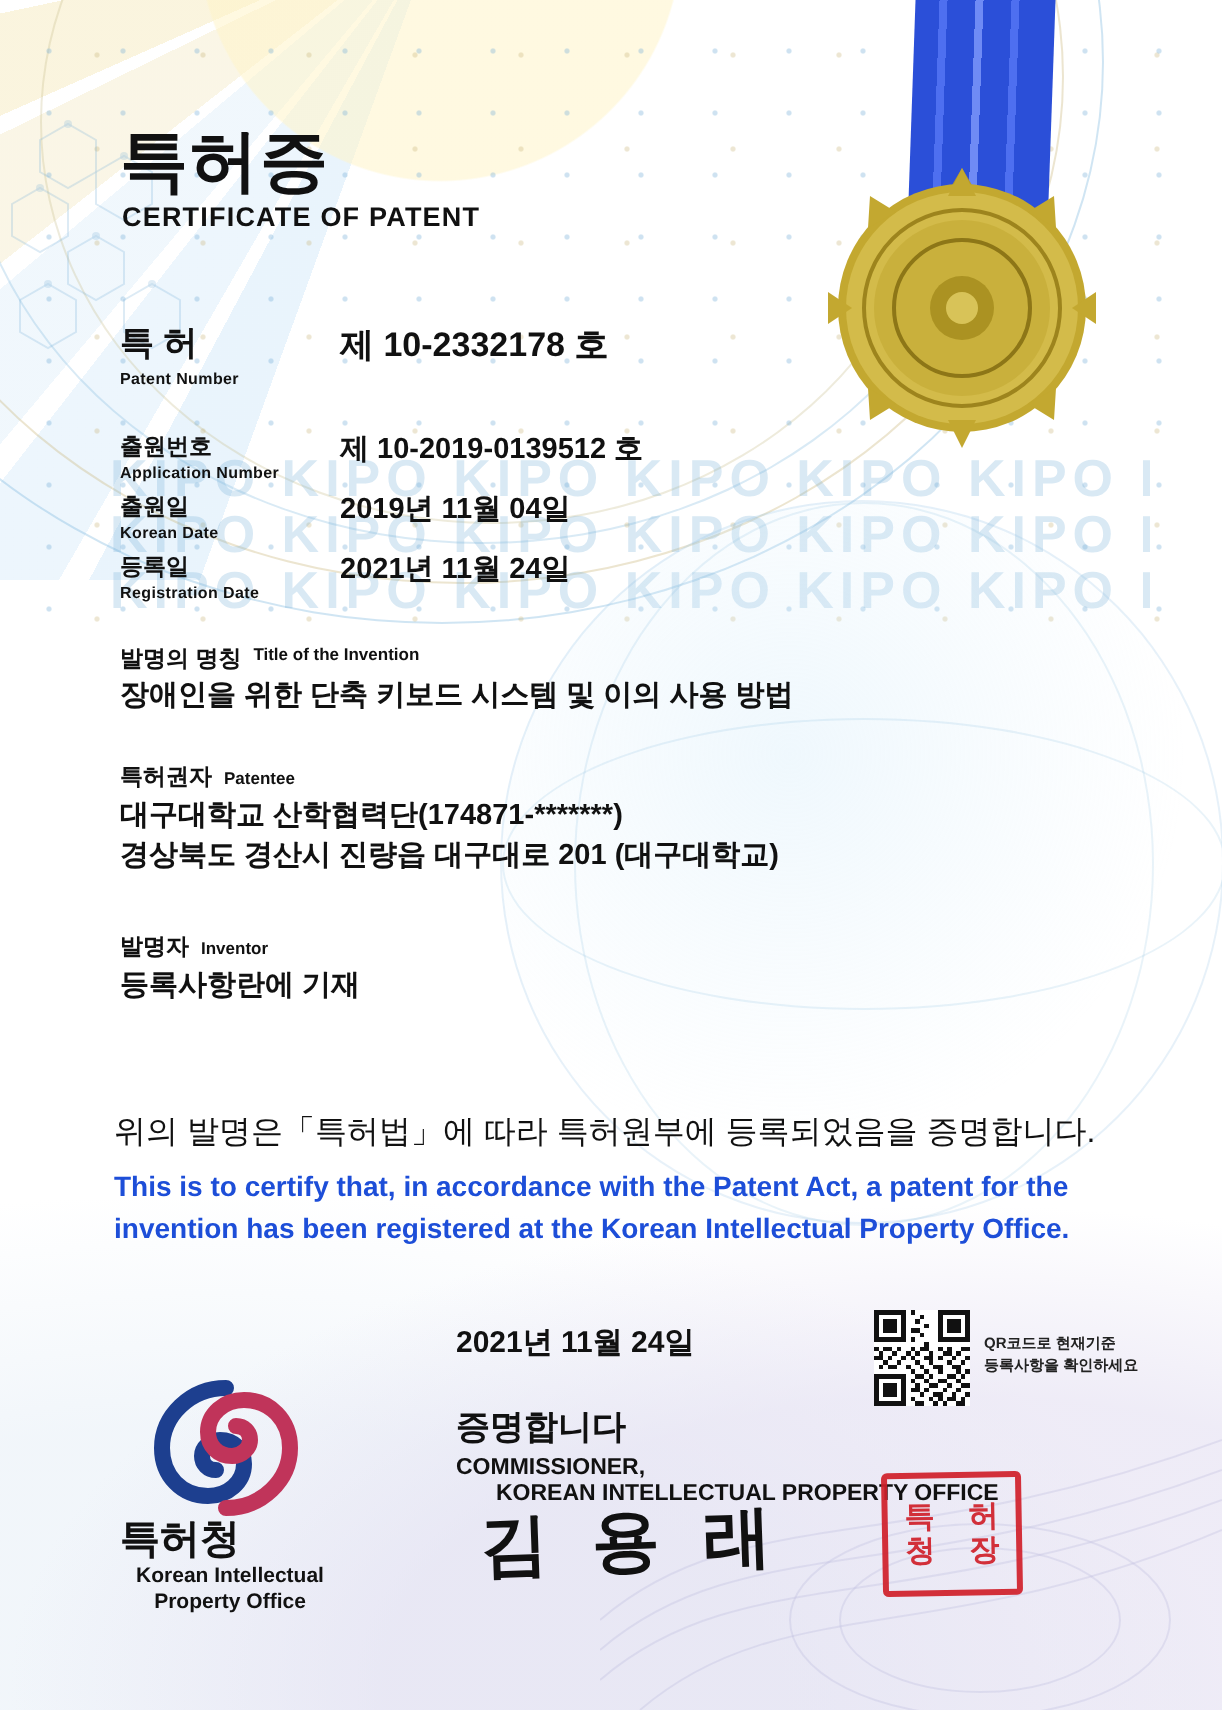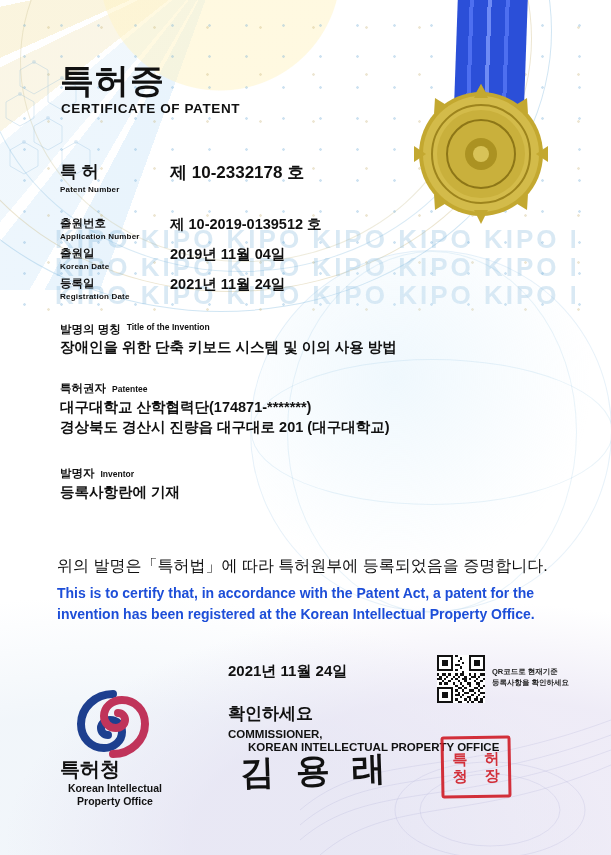--- a/index.html
+++ b/index.html
@@ -311,21 +311,21 @@
     </div>
     <div class="val" style="position:absolute;left:60px;top:483px;">등록사항란에 기재</div>
 
     <div class="cert-ko">위의 발명은「특허법」에 따라 특허원부에 등록되었음을 증명합니다.</div>
     <div class="cert-en">
       <div>This is to certify that, in accordance with the Patent Act, a patent for the</div>
       <div>invention has been registered at the Korean Intellectual Property Office.</div>
     </div>
 
     <div class="date-line">2021년 11월 24일</div>
-    <div class="commissioner-ko">확인하세요</div>
+    <div class="commissioner-ko">증명합니다</div>
     <div class="commissioner-en1">COMMISSIONER,</div>
     <div class="commissioner-en2">KOREAN INTELLECTUAL PROPERTY OFFICE</div>
     <div class="signature">김 용 래</div>
 
     <div class="redstamp">
       <span>특</span>
       <span>허</span>
       <span>청</span>
       <span>장</span>
     </div>

